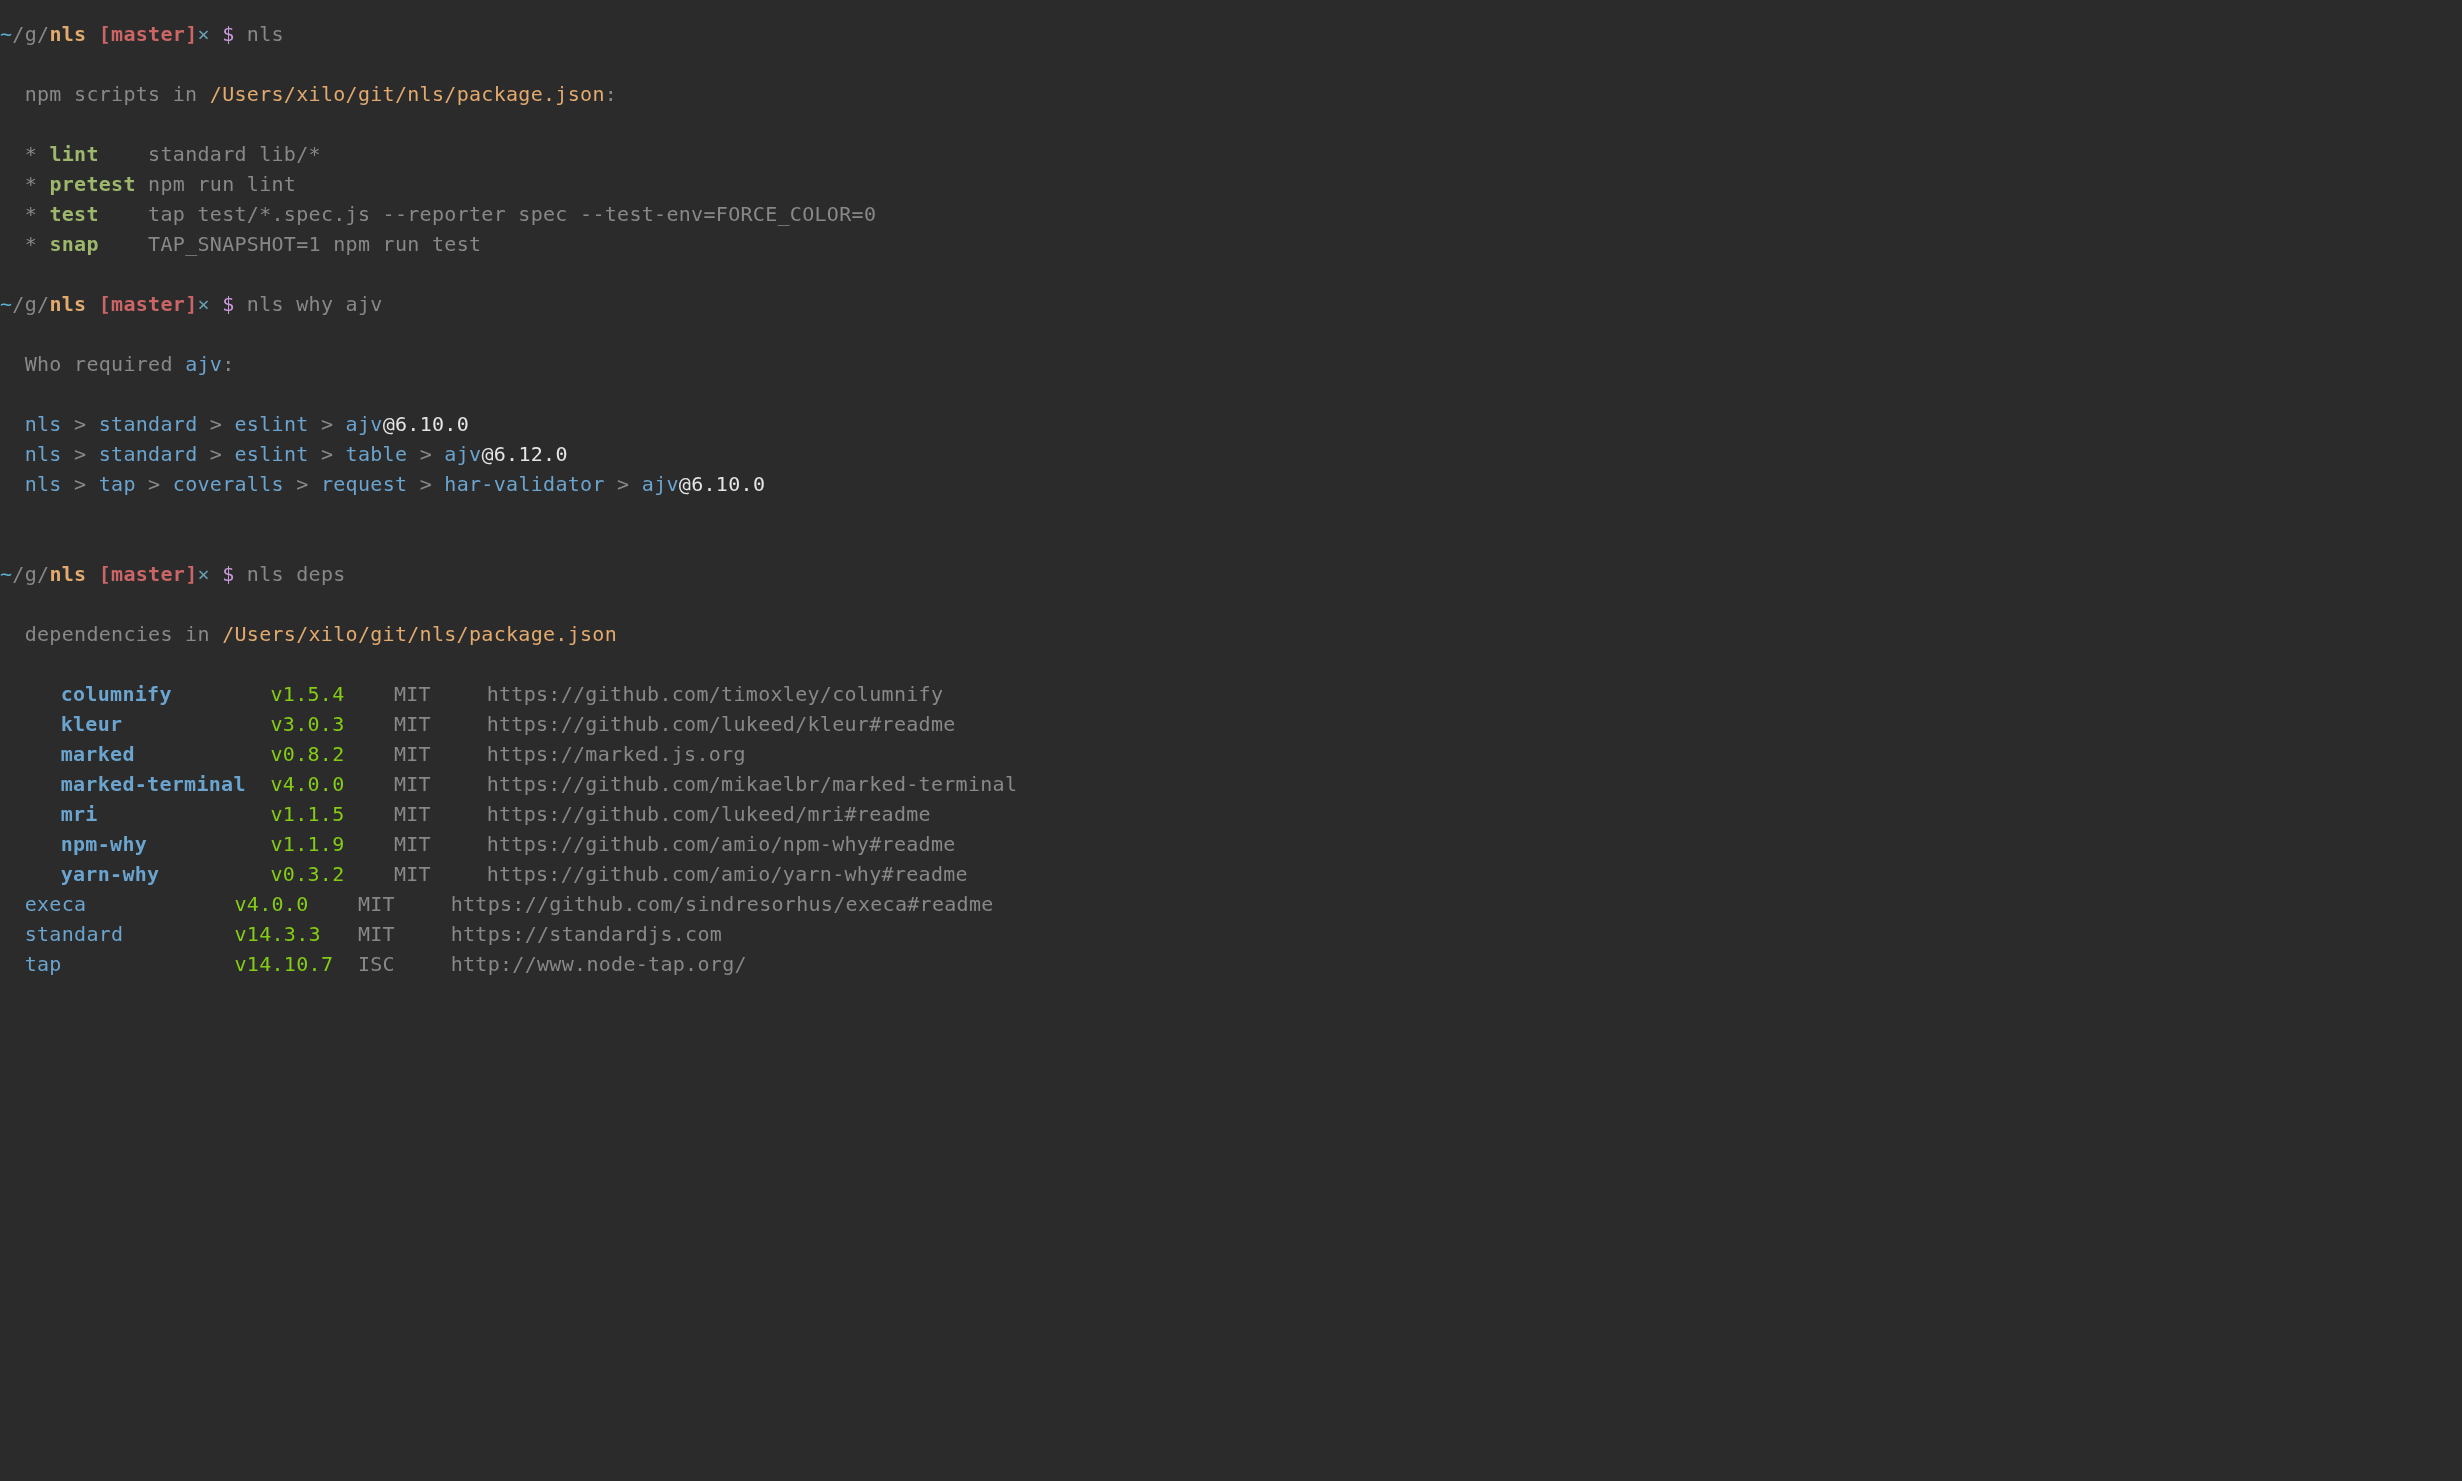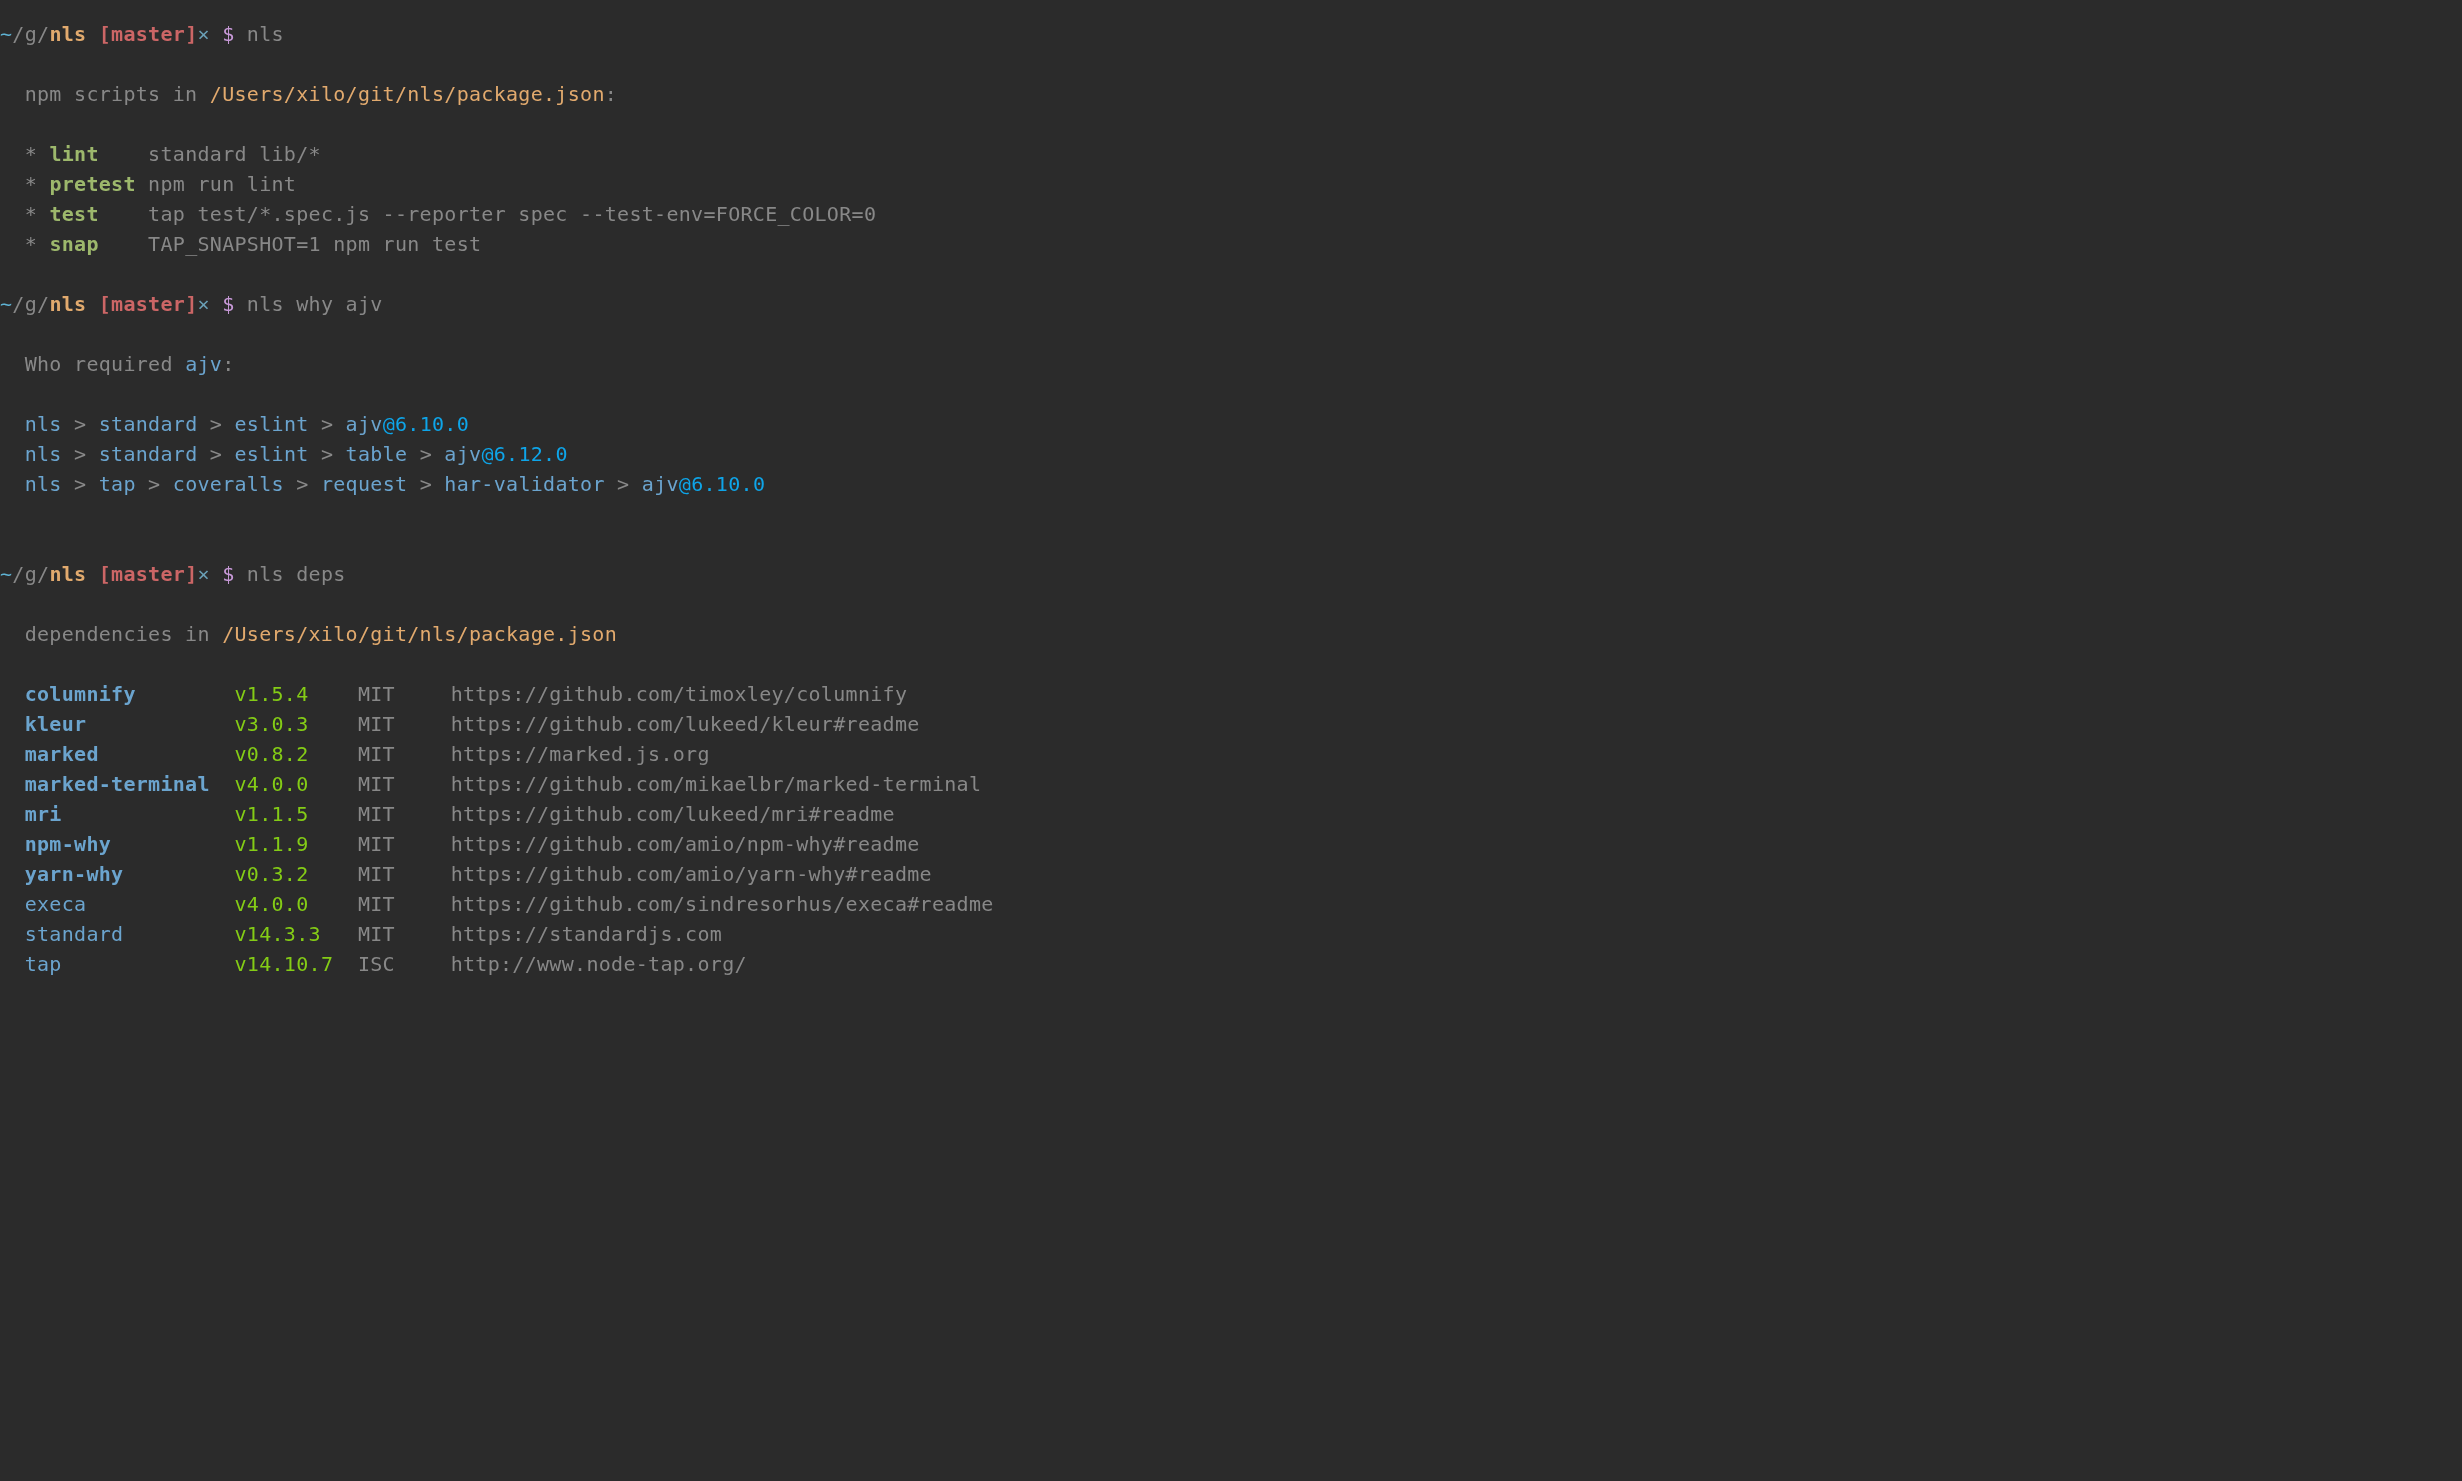--- a/index.html
+++ b/index.html
@@ -28,22 +28,22 @@
     .cmd { color: #888; }
     .header-text { color: #888; }
     .header-path { color: #e2aa6e; }
     .bullet { color: #888; }
     .script-name { color: #9db86c; font-weight: bold; text-align: right; }
     .script-cmd { color: #888; margin-top: 24px; }
     .who-text { color: #888; }
     .who-pkg { color: #6ba4ce; }
     .chain-pkg { color: #6ba4ce; }
     .chain-sep { color: #888; }
-    .chain-ver { color: #0ea5e9; }
-    .dep-name-bold { color: #6ba4ce; font-weight: bold; }
+    .chain-ver { color: #e5e5e5; }
+    .dep-name-bold { color: #6ba4ce; font-weight: bold; margin-left: 36px; }
     .dep-name { color: #6ba4ce; }
     .dep-ver { color: #84cc16; }
     .dep-lic { color: #888; }
     .dep-url { color: #888; margin-left: 31px; }
   </style>
 </head>
 <body>
 
 <div class="term" id="terminal"><div><span class="prompt-tilde">~</span><span class="prompt-path">/g/</span><span class="prompt-nls">nls</span><span class="prompt-branch"> [</span><span class="prompt-branch">master</span><span class="prompt-branch">]</span><span class="prompt-x">×</span><span class="prompt-dollar"> $ </span><span class="cmd">nls</span></div><div> </div><div><span class="header-text">  npm scripts in </span><span class="header-path">/Users/xilo/git/nls/package.json</span><span class="header-text">:</span></div><div> </div><div><span class="bullet">  * </span><span class="script-name">lint   </span><span class="script-cmd"> standard lib/*</span></div><div><span class="bullet">  * </span><span class="script-name">pretest</span><span class="script-cmd"> npm run lint</span></div><div><span class="bullet">  * </span><span class="script-name">test   </span><span class="script-cmd"> tap test/*.spec.js --reporter spec --test-env=FORCE_COLOR=0</span></div><div><span class="bullet">  * </span><span class="script-name">snap   </span><span class="script-cmd"> TAP_SNAPSHOT=1 npm run test</span></div><div> </div><div><span class="prompt-tilde">~</span><span class="prompt-path">/g/</span><span class="prompt-nls">nls</span><span class="prompt-branch"> [</span><span class="prompt-branch">master</span><span class="prompt-branch">]</span><span class="prompt-x">×</span><span class="prompt-dollar"> $ </span><span class="cmd">nls why ajv</span></div><div> </div><div><span class="who-text">  Who required </span><span class="who-pkg">ajv</span><span class="who-text">:</span></div><div> </div><div><span class="">  </span><span class="chain-pkg">nls</span><span class="chain-sep"> &gt; </span><span class="chain-pkg">standard</span><span class="chain-sep"> &gt; </span><span class="chain-pkg">eslint</span><span class="chain-sep"> &gt; </span><span class="chain-pkg">ajv</span><span class="chain-ver">@6.10.0</span></div><div><span class="">  </span><span class="chain-pkg">nls</span><span class="chain-sep"> &gt; </span><span class="chain-pkg">standard</span><span class="chain-sep"> &gt; </span><span class="chain-pkg">eslint</span><span class="chain-sep"> &gt; </span><span class="chain-pkg">table</span><span class="chain-sep"> &gt; </span><span class="chain-pkg">ajv</span><span class="chain-ver">@6.12.0</span></div><div><span class="">  </span><span class="chain-pkg">nls</span><span class="chain-sep"> &gt; </span><span class="chain-pkg">tap</span><span class="chain-sep"> &gt; </span><span class="chain-pkg">coveralls</span><span class="chain-sep"> &gt; </span><span class="chain-pkg">request</span><span class="chain-sep"> &gt; </span><span class="chain-pkg">har-validator</span><span class="chain-sep"> &gt; </span><span class="chain-pkg">ajv</span><span class="chain-ver">@6.10.0</span></div><div> </div><div> </div><div><span class="prompt-tilde">~</span><span class="prompt-path">/g/</span><span class="prompt-nls">nls</span><span class="prompt-branch"> [</span><span class="prompt-branch">master</span><span class="prompt-branch">]</span><span class="prompt-x">×</span><span class="prompt-dollar"> $ </span><span class="cmd">nls deps</span></div><div> </div><div><span class="header-text">  dependencies in </span><span class="header-path">/Users/xilo/git/nls/package.json</span></div><div> </div><div><span class="">  </span><span class="dep-name-bold">columnify        </span><span class="dep-ver">v1.5.4    </span><span class="dep-lic">MIT  </span><span class="dep-url">https://github.com/timoxley/columnify</span></div><div><span class="">  </span><span class="dep-name-bold">kleur            </span><span class="dep-ver">v3.0.3    </span><span class="dep-lic">MIT  </span><span class="dep-url">https://github.com/lukeed/kleur#readme</span></div><div><span class="">  </span><span class="dep-name-bold">marked           </span><span class="dep-ver">v0.8.2    </span><span class="dep-lic">MIT  </span><span class="dep-url">https://marked.js.org</span></div><div><span class="">  </span><span class="dep-name-bold">marked-terminal  </span><span class="dep-ver">v4.0.0    </span><span class="dep-lic">MIT  </span><span class="dep-url">https://github.com/mikaelbr/marked-terminal</span></div><div><span class="">  </span><span class="dep-name-bold">mri              </span><span class="dep-ver">v1.1.5    </span><span class="dep-lic">MIT  </span><span class="dep-url">https://github.com/lukeed/mri#readme</span></div><div><span class="">  </span><span class="dep-name-bold">npm-why          </span><span class="dep-ver">v1.1.9    </span><span class="dep-lic">MIT  </span><span class="dep-url">https://github.com/amio/npm-why#readme</span></div><div><span class="">  </span><span class="dep-name-bold">yarn-why         </span><span class="dep-ver">v0.3.2    </span><span class="dep-lic">MIT  </span><span class="dep-url">https://github.com/amio/yarn-why#readme</span></div><div><span class="">  </span><span class="dep-name">execa            </span><span class="dep-ver">v4.0.0    </span><span class="dep-lic">MIT  </span><span class="dep-url">https://github.com/sindresorhus/execa#readme</span></div><div><span class="">  </span><span class="dep-name">standard         </span><span class="dep-ver">v14.3.3   </span><span class="dep-lic">MIT  </span><span class="dep-url">https://standardjs.com</span></div><div><span class="">  </span><span class="dep-name">tap              </span><span class="dep-ver">v14.10.7  </span><span class="dep-lic">ISC  </span><span class="dep-url">http://www.node-tap.org/</span></div></div>
 

